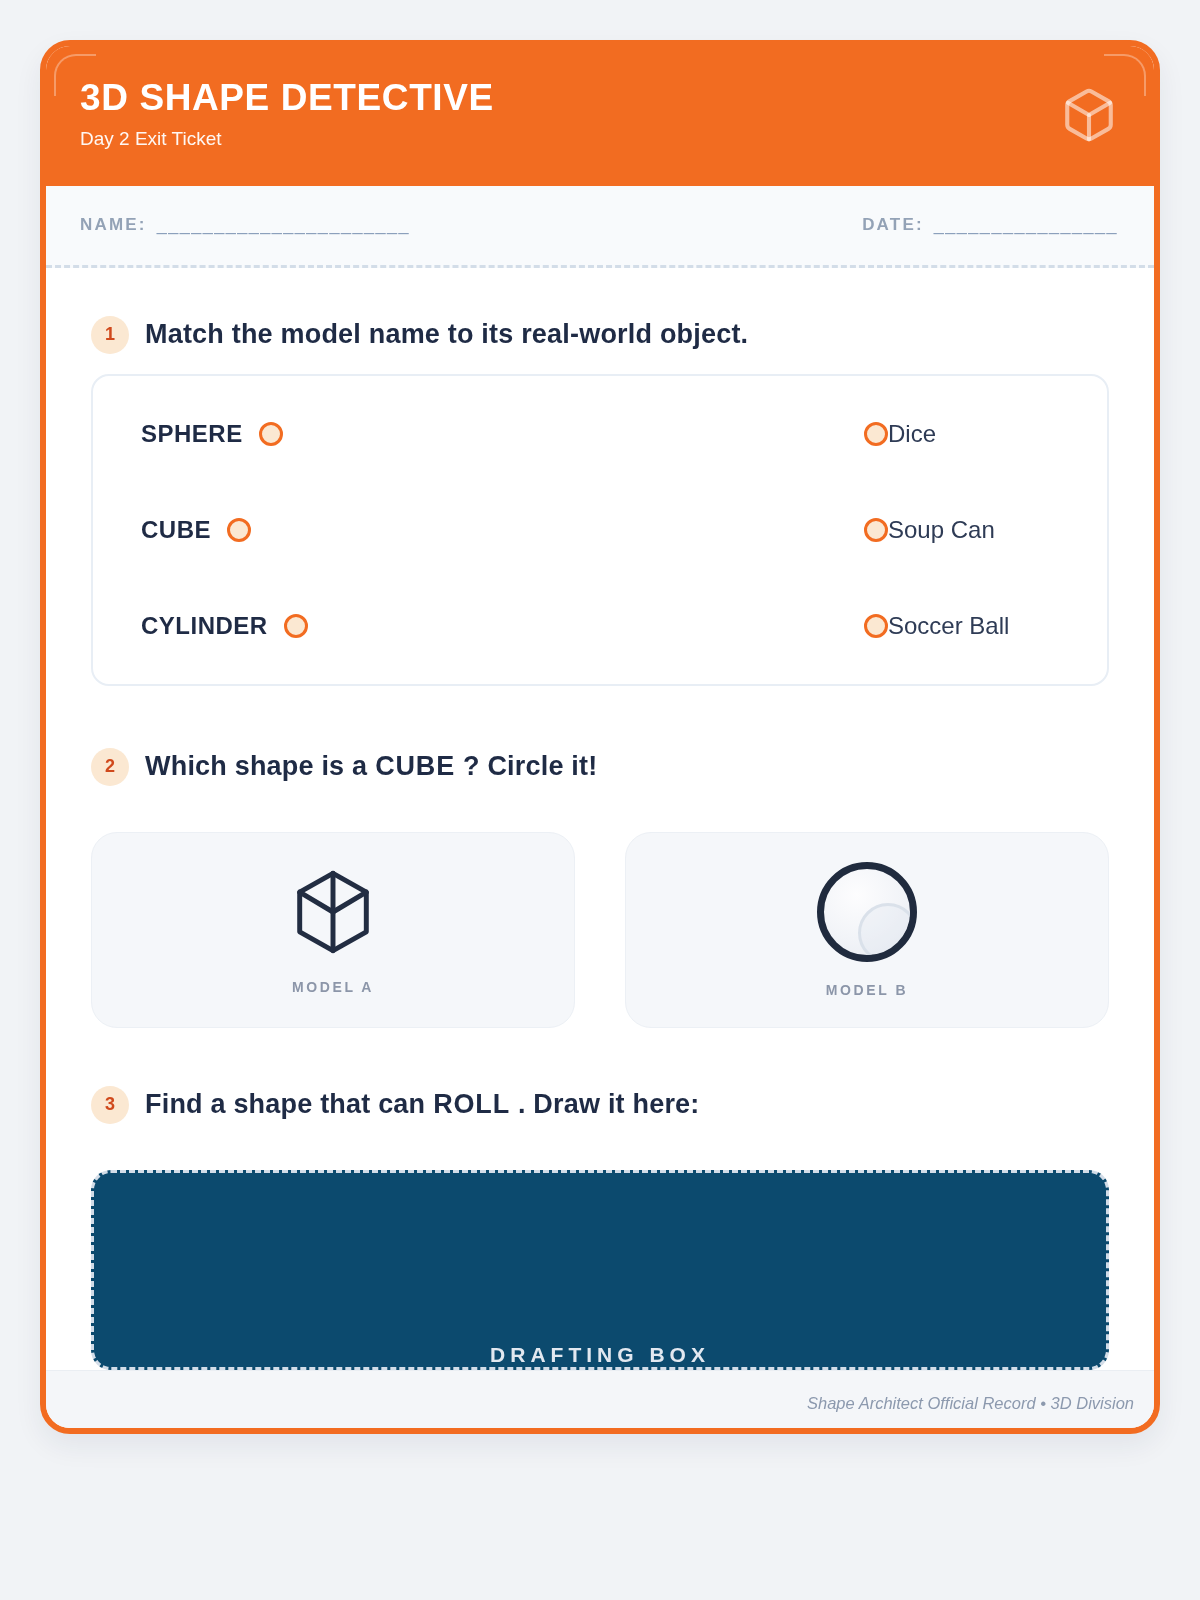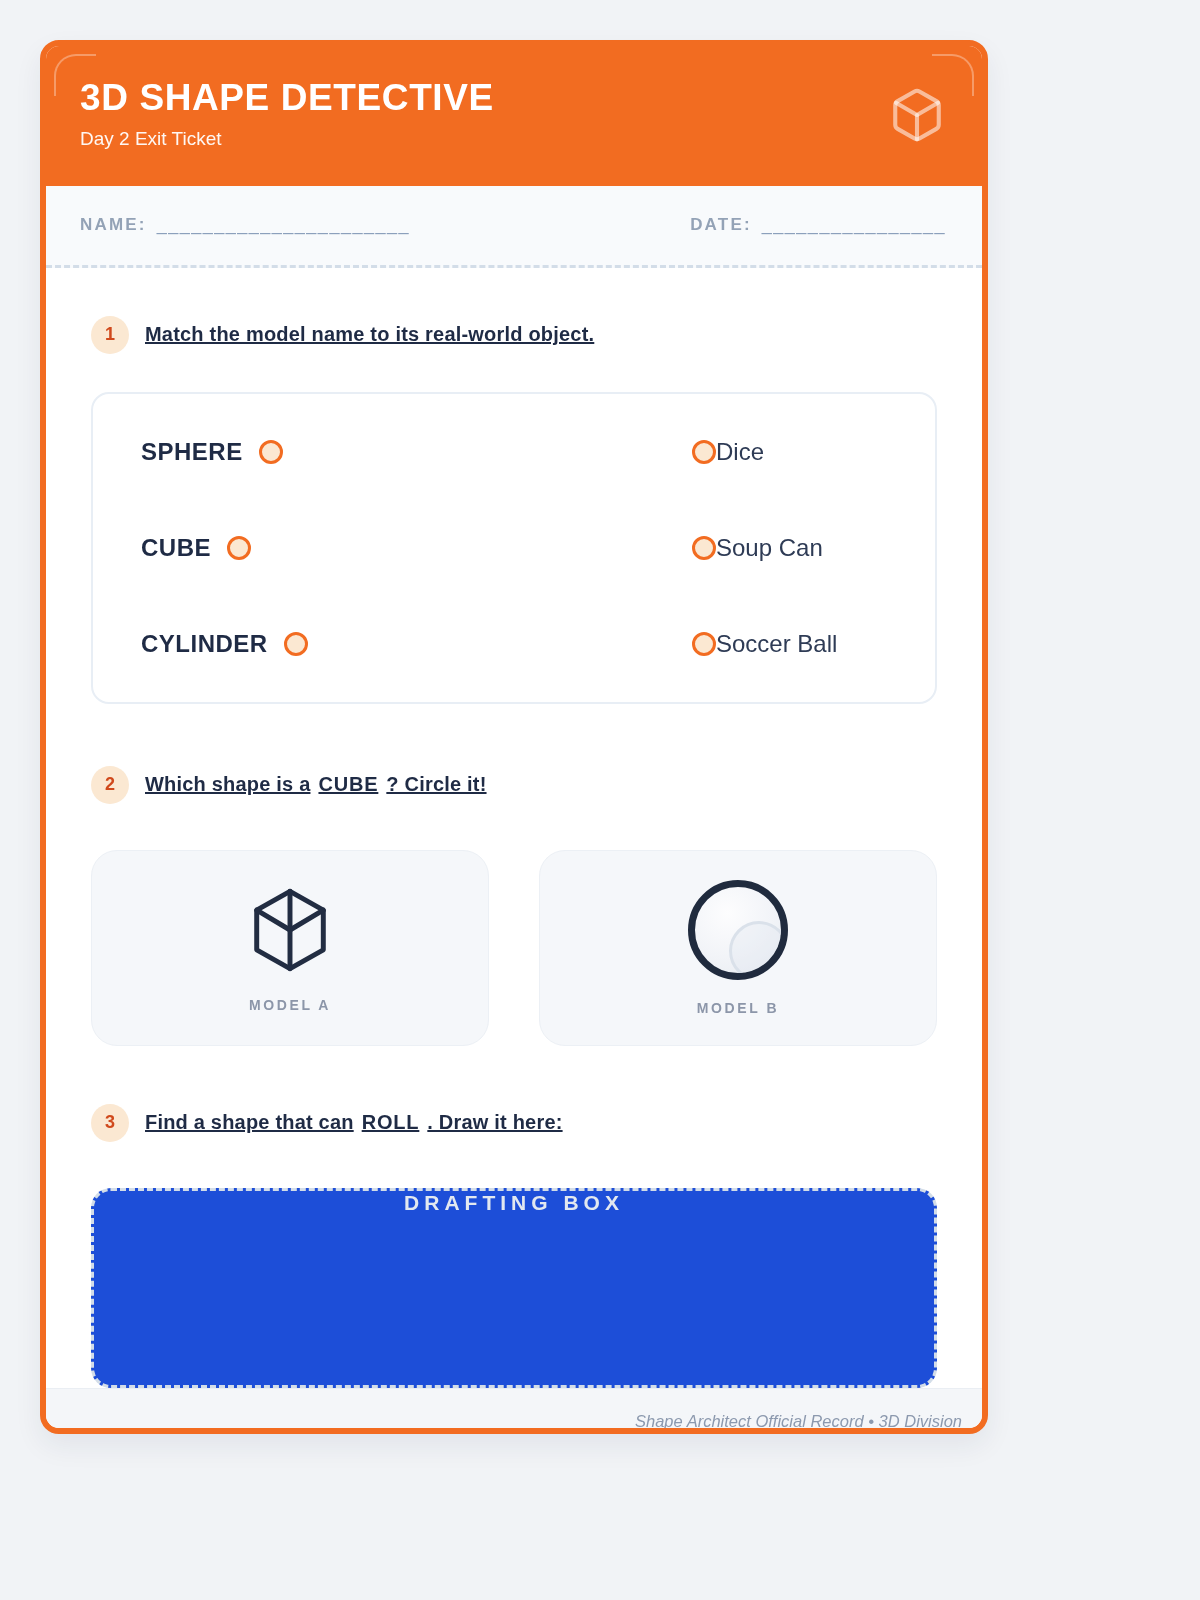--- a/index.html
+++ b/index.html
@@ -17,24 +17,24 @@
     --shape-ink:#222D42;
   }
   *{box-sizing:border-box;margin:0;padding:0;}
   html,body{width:1200px;height:1600px;}
   body{
     background:#F1F3F6;
     font-family:"Liberation Sans", sans-serif;
     position:relative;
   }
   .sheet{
-    position:absolute;left:40px;top:40px;width:948px;height:1394px;
+    position:absolute;left:40px;top:40px;width:1120px;height:1394px;
     background:#FFFFFF;
     border:6px solid var(--brand-orange);
-    border-radius:19px;
+    border-radius:30px;
     overflow:hidden;
     display:flex;flex-direction:column;
     box-shadow:0 12px 28px rgba(30,43,69,.07);
   }
   
   .header{
     background:var(--brand-orange);
     padding:32px 36px 36px 34px;
     position:relative;
     flex:0 0 auto;
@@ -68,25 +68,25 @@
   .q-heading{display:flex;align-items:center;gap:16px;}
   .q1-heading{margin-top:48px;}
   .q2-heading{margin-top:62px;}
   .q3-heading{margin-top:58px;}
   .q-badge{
     width:38px;height:38px;border-radius:50%;
     background:var(--badge-bg);color:var(--badge-number);
     font-size:18px;font-weight:700;
     display:flex;align-items:center;justify-content:center;flex:0 0 auto;
   }
-  .q-text{font-size:20px;font-weight:700;color:var(--ink-navy);letter-spacing:.2px;text-decoration:underline;}
+  .q-text{font-size:27px;font-weight:700;color:var(--ink-navy);letter-spacing:.2px;}
   .q-text .kw{font-weight:800;letter-spacing:.8px;margin:0 8px;}
   
   .match-box{
-    margin-top:38px;
+    margin-top:20px;
     border:2px solid var(--box-border);
     border-radius:18px;
     padding:44px 48px;
     display:flex;flex-direction:column;gap:68px;
     background:#FFFFFF;
   }
   .match-row{display:flex;justify-content:space-between;align-items:center;}
   .match-left{display:flex;align-items:center;gap:16px;}
   .match-left .m-label{font-size:24px;font-weight:800;color:var(--ink-navy);letter-spacing:.5px;}
   .match-right{display:flex;align-items:center;gap:0;width:195px;flex:0 0 auto;}
@@ -118,22 +118,22 @@
   .sphere-hl{
     position:absolute;width:60px;height:60px;border-radius:50%;
     border:3px solid #DAE1EA;background:rgba(222,229,238,.30);
     right:-8px;bottom:-8px;
   }
   
   .draft-box{
     margin-top:46px;height:200px;
     border:3px dashed var(--dash-color);
     border-radius:20px;
-    display:flex;align-items:flex-start;justify-content:center;
-    background:#1d4ed8;cursor:crosshair;
+    display:flex;align-items:flex-end;justify-content:center;
+    background:#0c4a6e;cursor:crosshair;
   }
   .watermark{font-size:21px;font-weight:800;letter-spacing:5px;color:var(--watermark);}
   
   .footer{
     flex:0 0 auto;
     background:#F4F6F9;border-top:1px solid #EAEEF3;
     padding:23px 20px;text-align:right;
   }
   .footer span{font-size:16.5px;font-style:italic;color:var(--footer-text);}
 </style>

